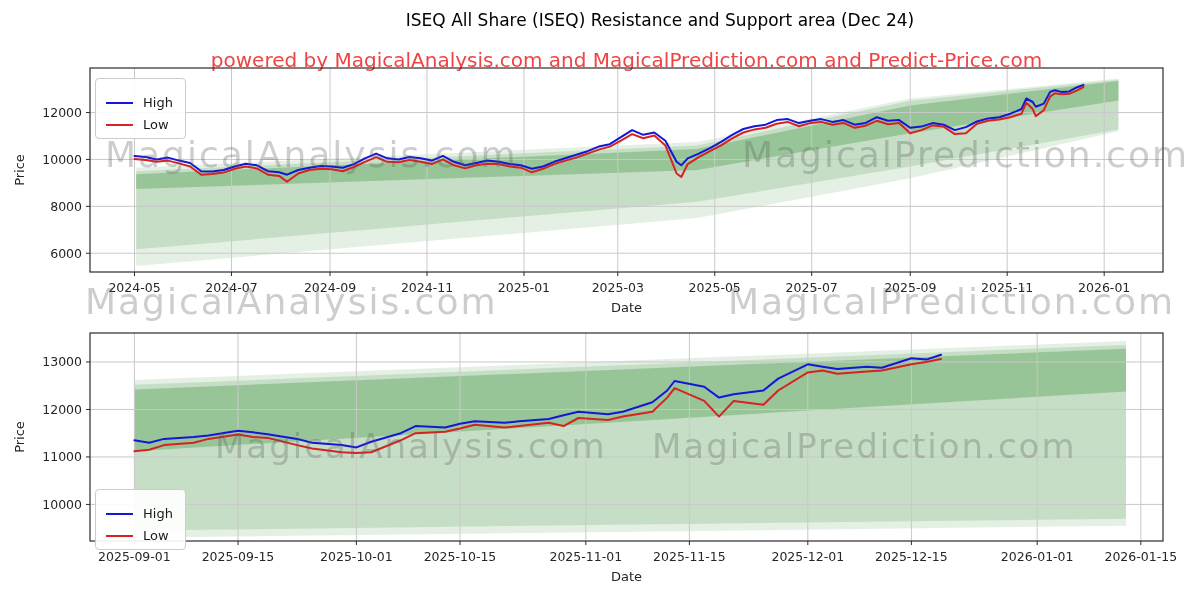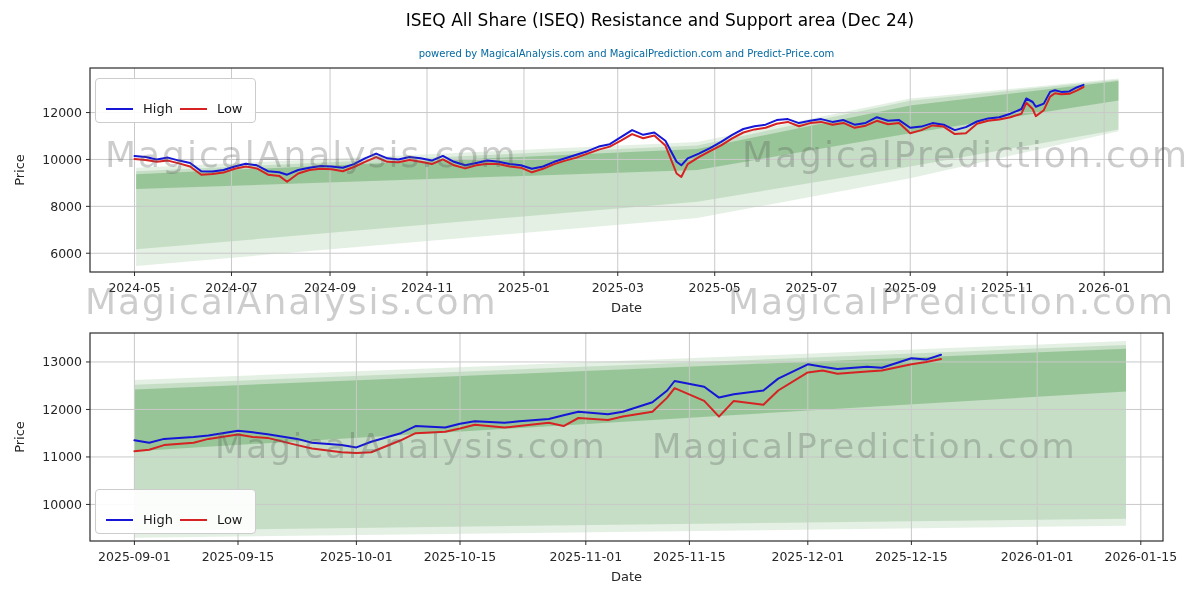--- a/index.html
+++ b/index.html
@@ -1,24 +1,24 @@
 <!DOCTYPE html>
 <html><head>
 <meta charset="utf-8">
 <style>
   html,body{margin:0;padding:0;background:#ffffff;}
   .figure{position:relative;width:1200px;height:600px;background:#ffffff;
           font-family:"DejaVu Sans", sans-serif;color:#262626;overflow:hidden;}
   .fig-title{position:absolute;left:60px;top:10px;width:1200px;text-align:center;
              font-size:17px;color:#000000;}
   .fig-subtitle{position:absolute;left:90px;top:48px;width:1073px;text-align:center;
-                font-size:10px;color:#0369a1;}
+                font-size:20px;color:#ef4444;}
   .chart-svg{position:absolute;left:0;top:0;}
   .legend{position:absolute;background:rgba(255,255,255,0.92);border:1px solid #cccccc;
-          border-radius:4px;padding:22px 12px 6px 10px;display:flex;flex-direction:row;
+          border-radius:4px;padding:16px 12px 6px 10px;display:flex;flex-direction:column;
           gap:7px;font-size:13px;color:#1a1a1a;z-index:5;}
   .legend-row{display:flex;align-items:center;gap:10px;}
   .legend-swatch{display:inline-block;width:27px;height:0;border-top:2.5px solid #000;}
   .legend-top{left:95px;top:78px;}
   .legend-bottom{left:95px;top:489px;}
   .watermark{position:absolute;font-size:36px;letter-spacing:2px;color:rgba(90,90,90,0.30);
              white-space:nowrap;z-index:4;pointer-events:none;text-align:center;}
 </style>
 </head>
 <body>

